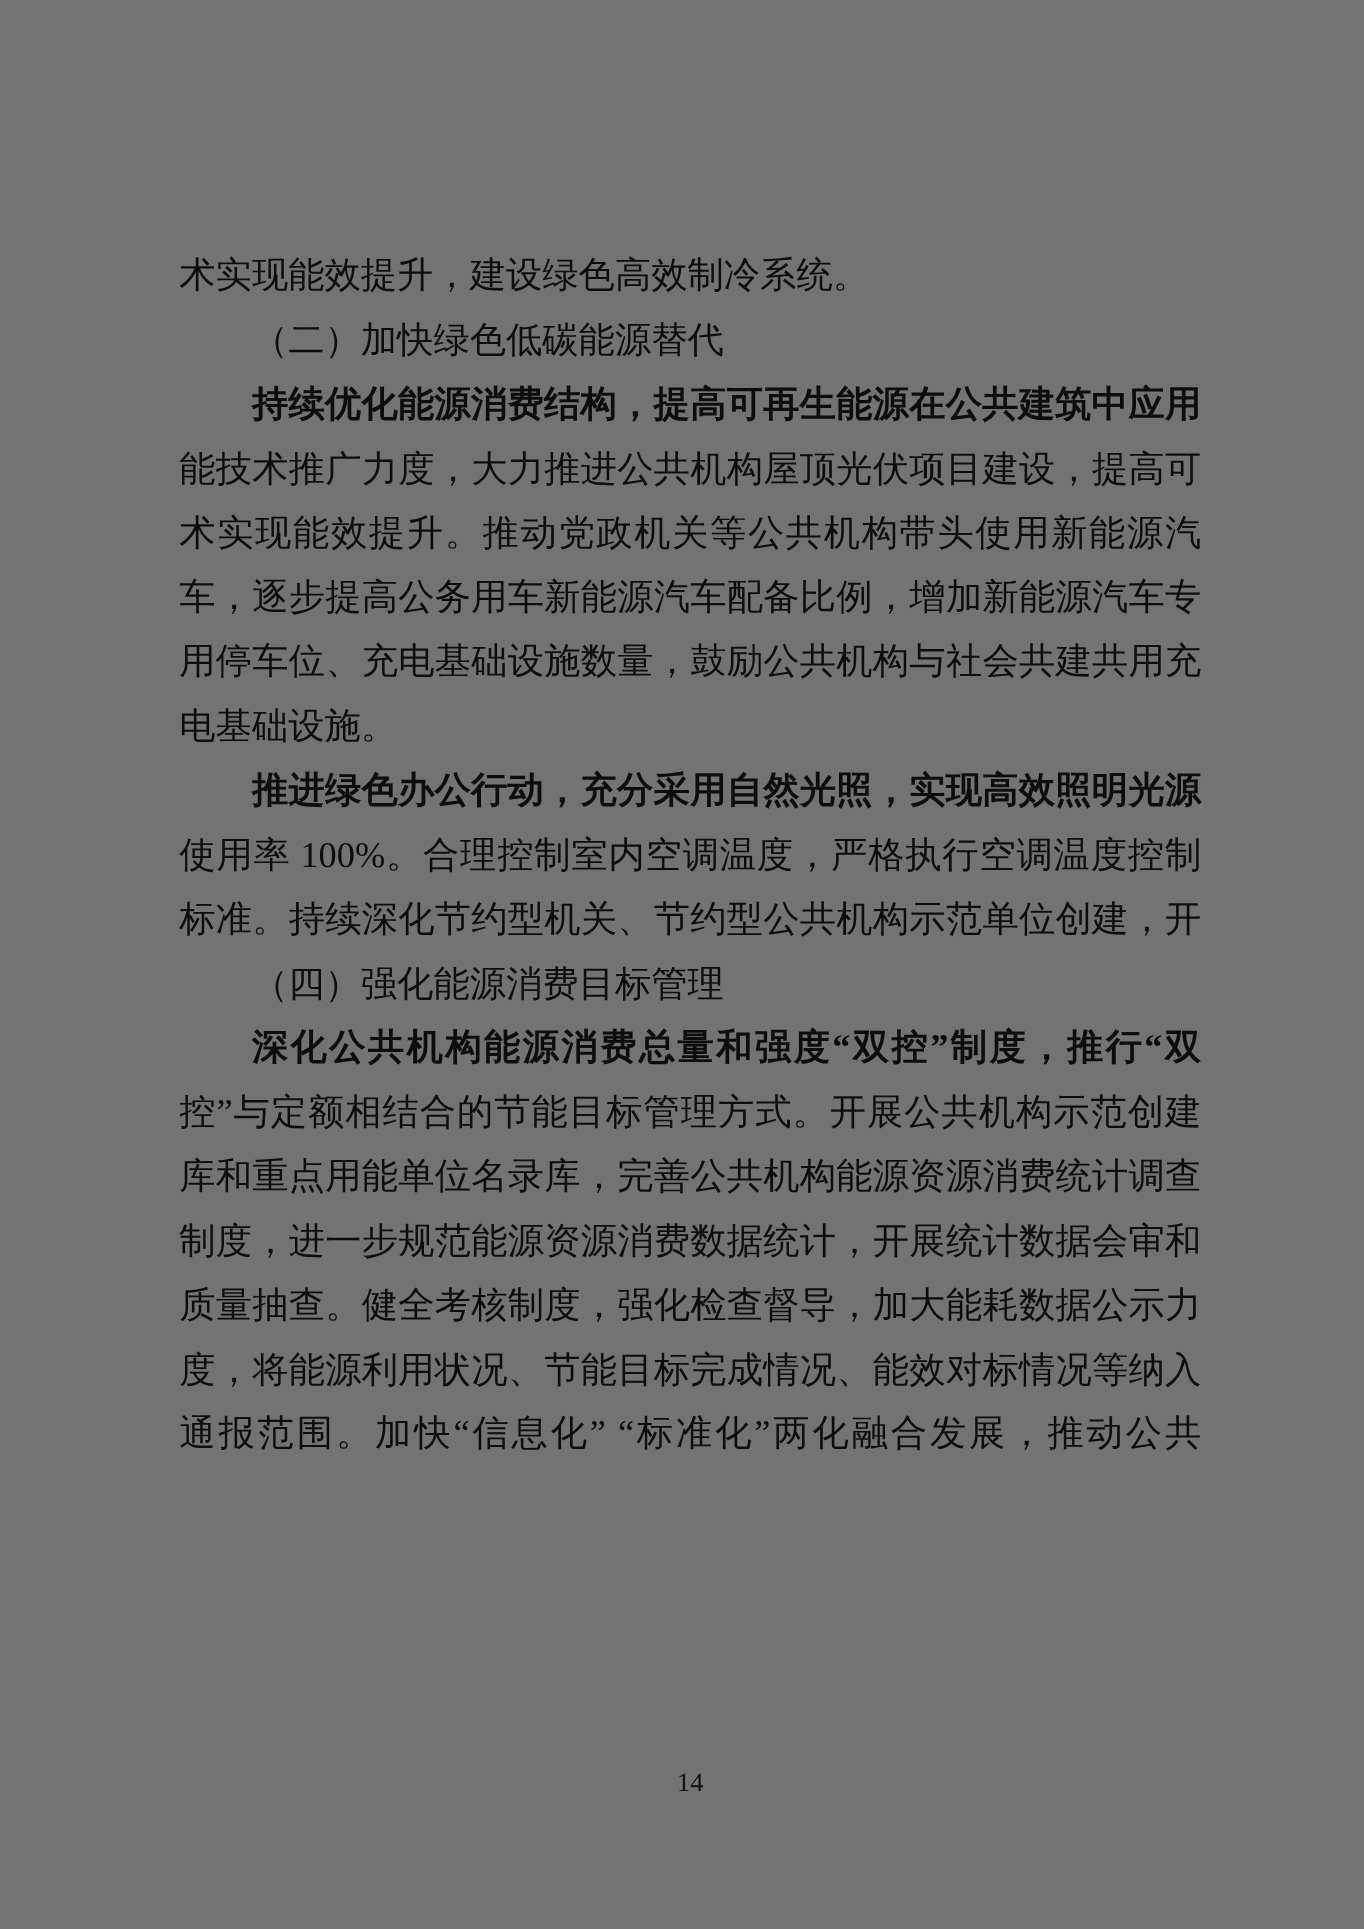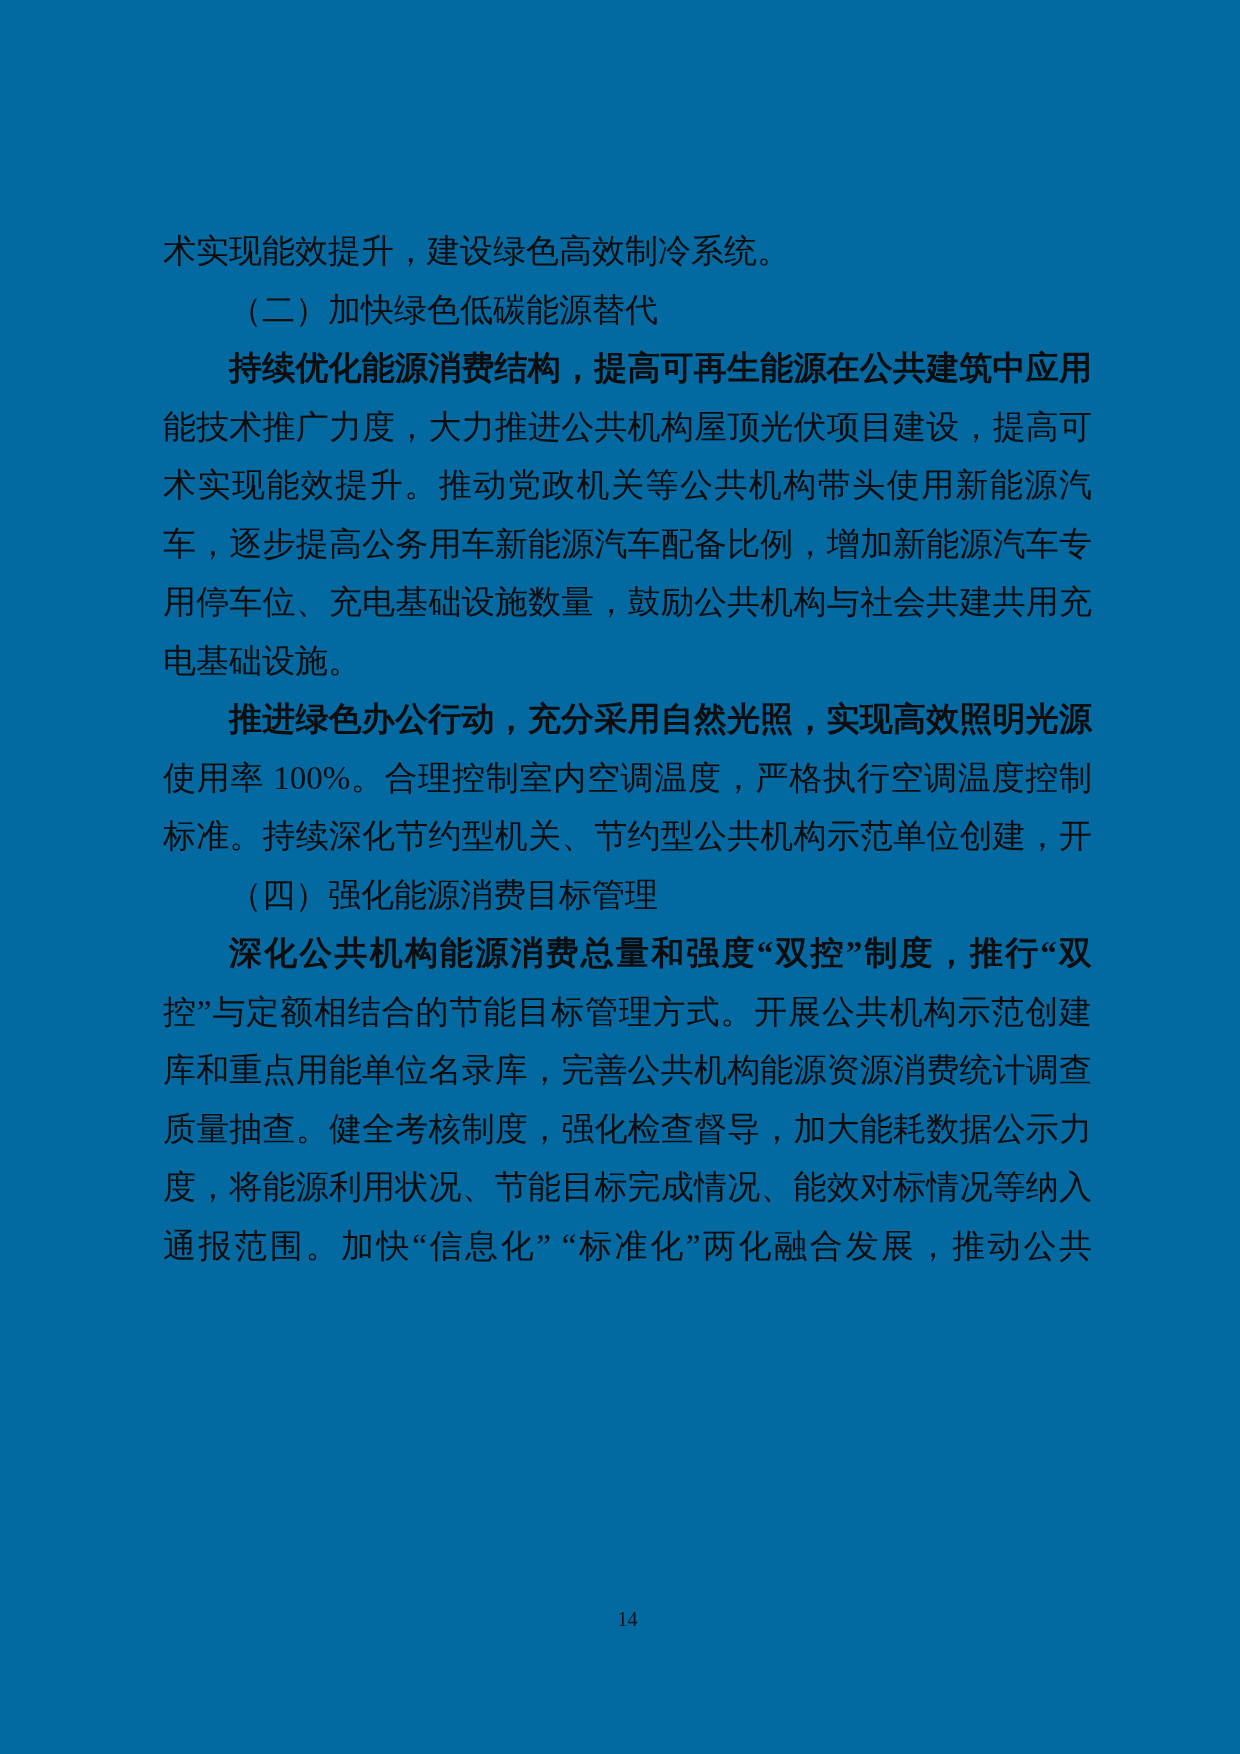--- a/index.html
+++ b/index.html
@@ -4,21 +4,21 @@
 <style>
   * { margin: 0; padding: 0; box-sizing: border-box; }
   html, body {
     width: 1240px;
     background: #ffffff;
   }
   .page {
     position: relative;
     width: 1240px;
     height: 1754px;
-    background: #0369a1;
+    background: #737373;
     color: #000000;
     font-family: "Liberation Serif", "DejaVu Serif", serif;
     overflow: hidden;
   }
   .doc-body {
     position: absolute;
     top: 222px;
     left: 163px;
     width: 929px;
     font-size: 33px;
@@ -43,21 +43,21 @@
   }
   .page-footer {
     position: absolute;
     top: 1608px;
     left: 163px;
     width: 929px;
     text-align: center;
   }
   .page-number {
     font-family: "Liberation Serif", "DejaVu Serif", serif;
-    font-size: 20px;
+    font-size: 24px;
     color: #111111;
   }
 </style>
 </head>
 <body>
 
 <div class="page">
   <div class="doc-body">
       <div class="line">术实现能效提升，建设绿色高效制冷系统。</div>
       <div class="line indent heading">（二）加快绿色低碳能源替代</div>
@@ -67,20 +67,21 @@
       <div class="line justify">车，逐步提高公务用车新能源汽车配备比例，增加新能源汽车专</div>
       <div class="line justify">用停车位、充电基础设施数量，鼓励公共机构与社会共建共用充</div>
       <div class="line">电基础设施。</div>
       <div class="line indent justify">推进绿色办公行动，充分采用自然光照，实现高效照明光源</div>
       <div class="line justify">使用率 100%。合理控制室内空调温度，严格执行空调温度控制</div>
       <div class="line justify">标准。持续深化节约型机关、节约型公共机构示范单位创建，开</div>
       <div class="line indent heading">（四）强化能源消费目标管理</div>
       <div class="line indent justify">深化公共机构能源消费总量和强度“双控”制度，推行“双</div>
       <div class="line justify">控”与定额相结合的节能目标管理方式。开展公共机构示范创建</div>
       <div class="line justify">库和重点用能单位名录库，完善公共机构能源资源消费统计调查</div>
+      <div class="line justify">制度，进一步规范能源资源消费数据统计，开展统计数据会审和</div>
       <div class="line justify">质量抽查。健全考核制度，强化检查督导，加大能耗数据公示力</div>
       <div class="line justify">度，将能源利用状况、节能目标完成情况、能效对标情况等纳入</div>
       <div class="line justify">通报范围。加快“信息化” “标准化”两化融合发展，推动公共</div>
     </div>
   <div class="page-footer">
     <span class="page-number">14</span>
   </div>
 </div>
 
 </body></html>

